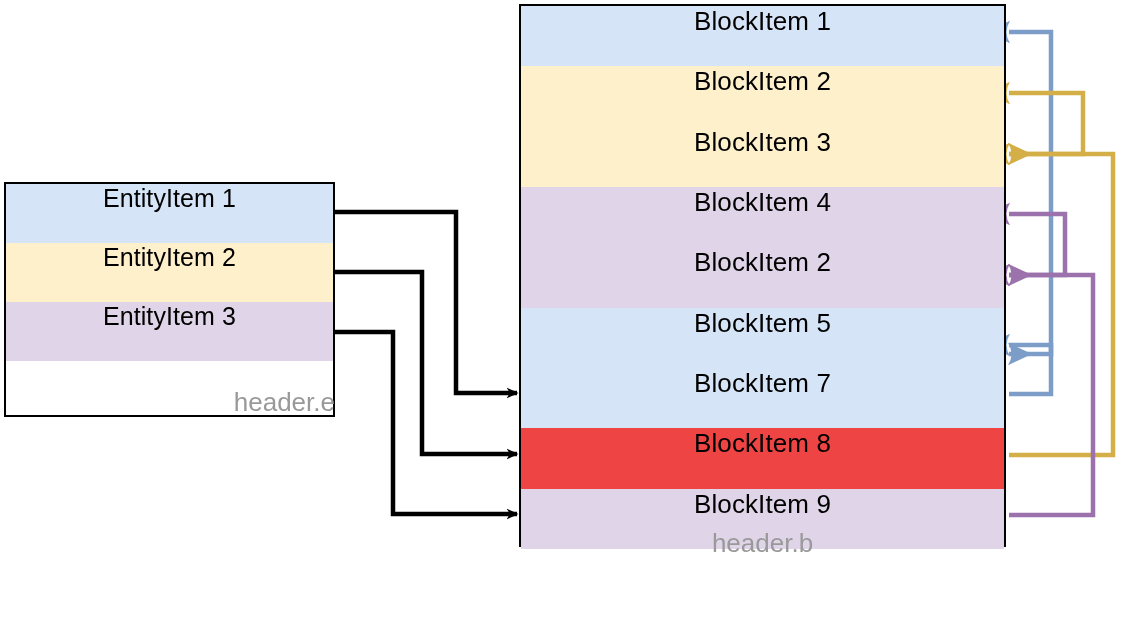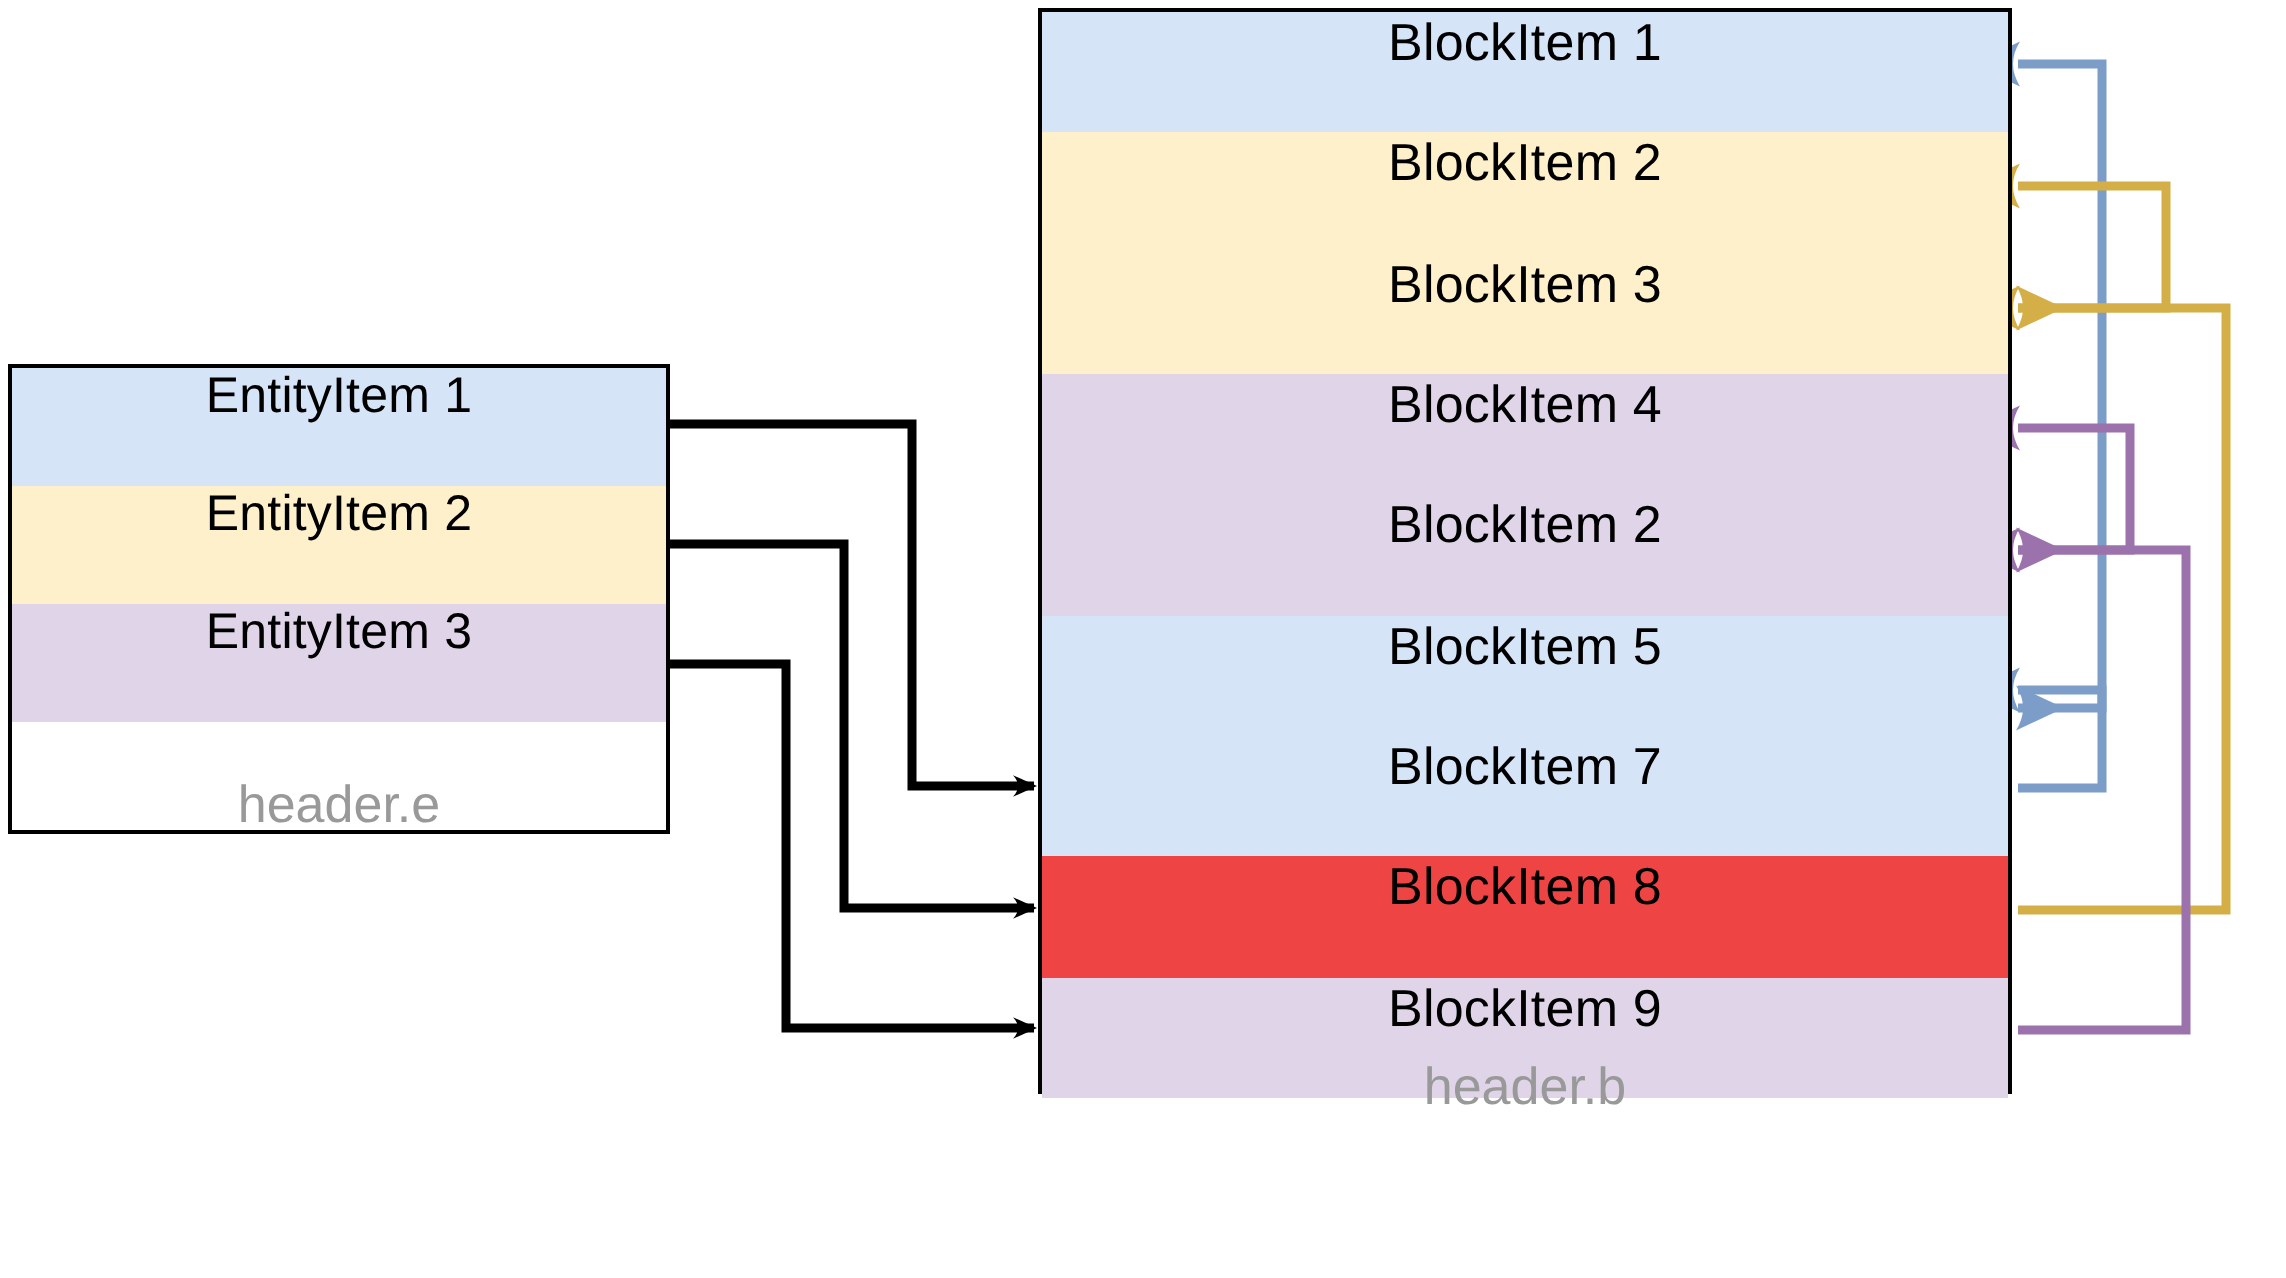--- a/index.html
+++ b/index.html
@@ -64,21 +64,21 @@
     position: absolute;
     color: #999999;
     font-size: 26px;
     white-space: nowrap;
     z-index: 2;
   }
   #caption-entity {
     left: 4px;
     top: 387px;
     width: 331px;
-    text-align: center;
+    text-align: right;
   }
   #caption-block {
     left: 519px;
     top: 528px;
     width: 487px;
     text-align: center;
   }
 </style>
 </head>
 <body>

